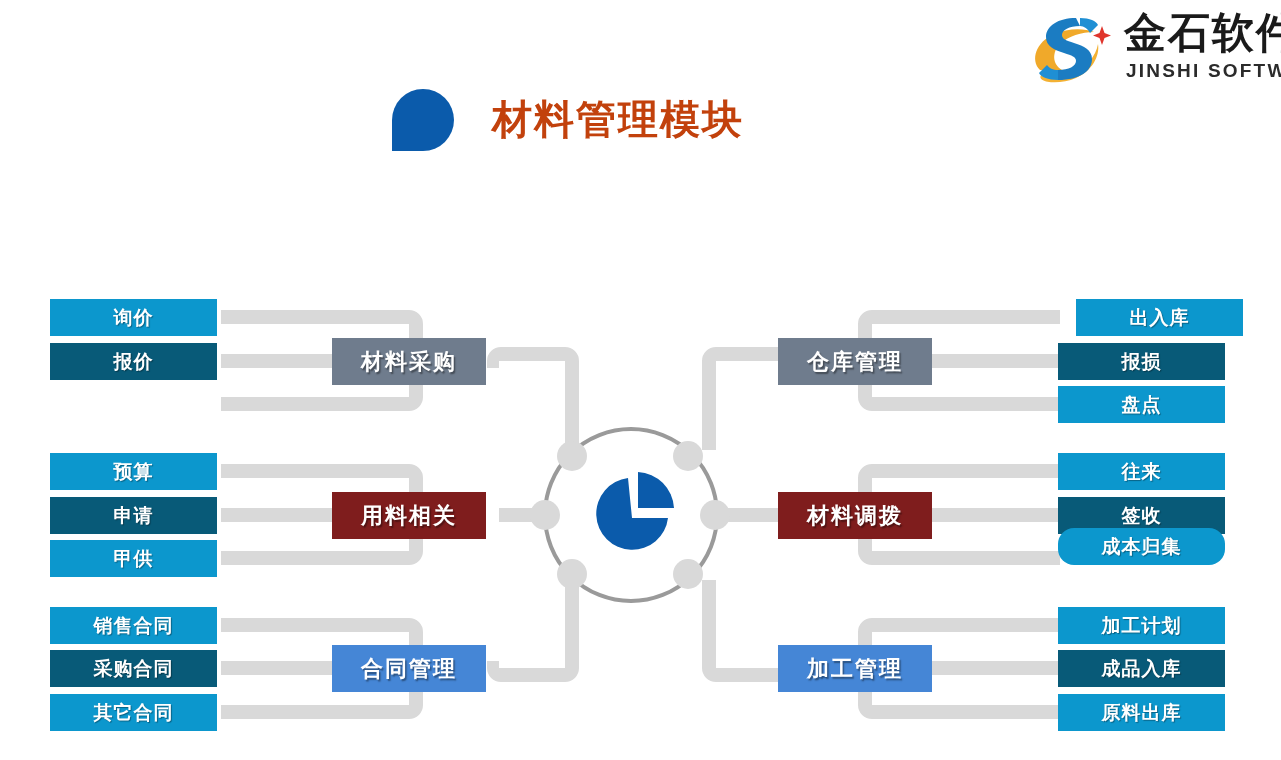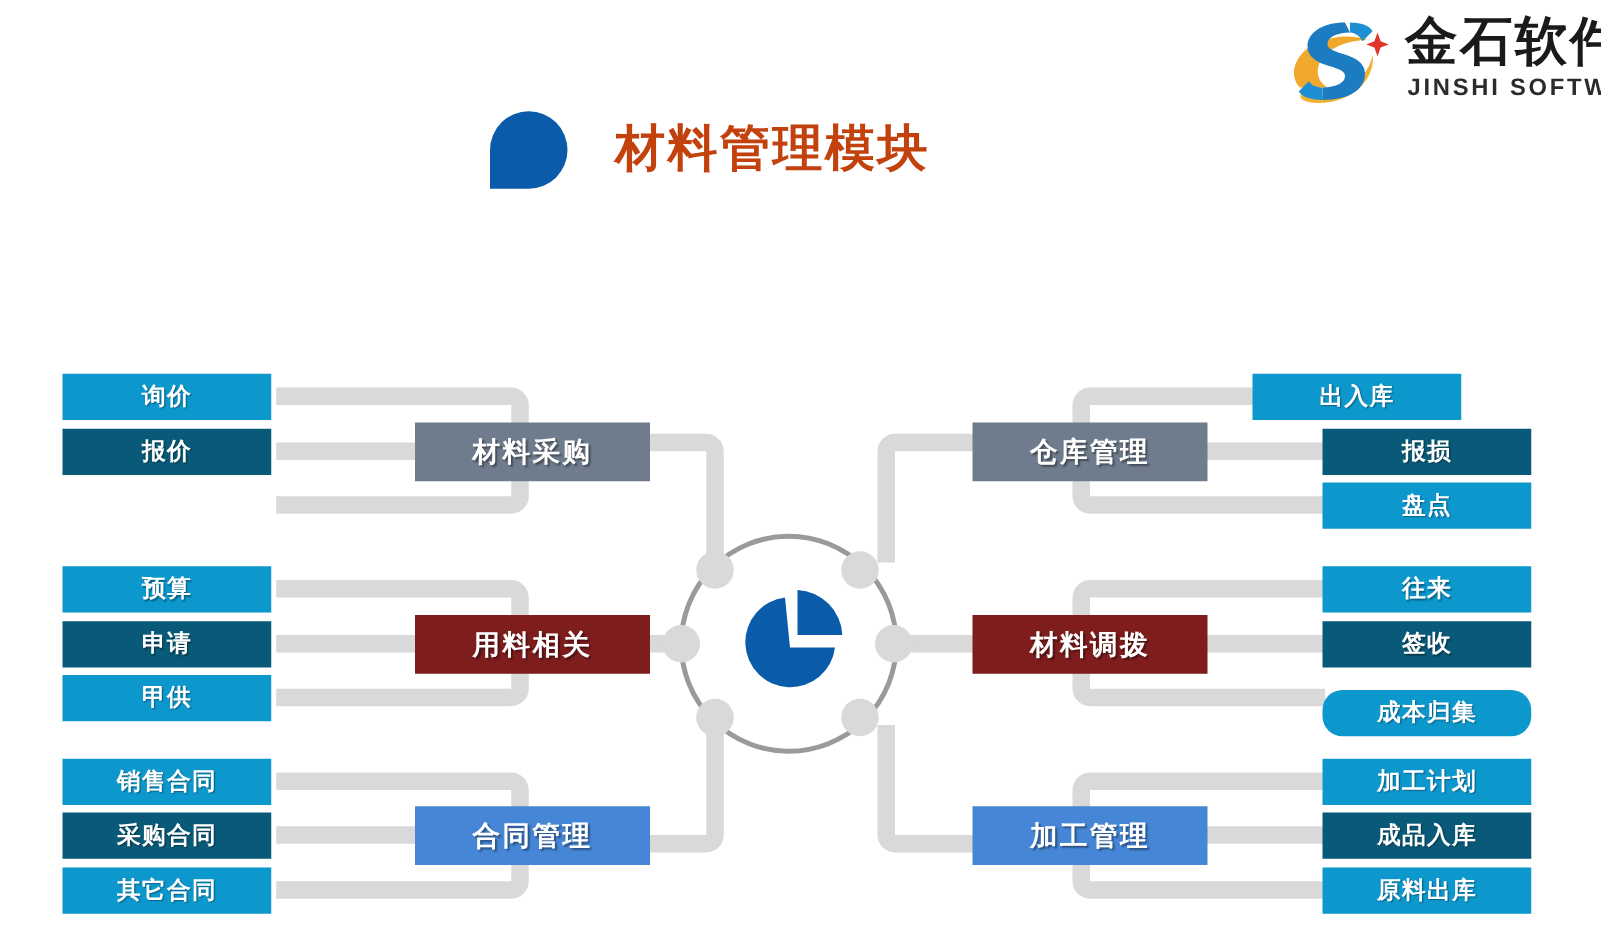--- a/index.html
+++ b/index.html
@@ -110,21 +110,21 @@
     letter-spacing: 1px;
     white-space: nowrap;
     text-shadow: 1px 1px 1px rgba(0,0,0,0.35);
   }
   .leaf.tone-light { background: #0C97CD; }
   .leaf.tone-dark  { background: #085A78; }
 
   
   .branch {
     position: absolute;
-    width: 188px;
+    width: 154px;
     height: 47px;
     line-height: 47px;
     text-align: center;
     color: #ffffff;
     font-size: 22px;
     font-weight: bold;
     letter-spacing: 2px;
     white-space: nowrap;
     text-shadow: 1.5px 1.5px 1.5px rgba(0,0,0,0.4);
   }
@@ -230,28 +230,28 @@
   <div class="leaf tone-light" style="left:50px;  top:453px;">预算</div>
   <div class="leaf tone-dark" style="left:50px;  top:497px;">申请</div>
   <div class="leaf tone-light" style="left:50px;  top:540px;">甲供</div>
   <div class="branch tone-blue" style="left:332px; top:492px;">用料相关</div>
 
   <div class="leaf tone-light" style="left:50px;  top:607px;">销售合同</div>
   <div class="leaf tone-dark" style="left:50px;  top:650px;">采购合同</div>
   <div class="leaf tone-light" style="left:50px;  top:694px;">其它合同</div>
   <div class="branch tone-blue2" style="left:332px; top:645px;">合同管理</div>
 
-  <div class="leaf tone-light" style="left:1002px; top:299px;">出入库</div>
+  <div class="leaf tone-light" style="left:1076px; top:299px;">出入库</div>
   <div class="leaf tone-dark" style="left:1058px; top:343px;">报损</div>
   <div class="leaf tone-light" style="left:1058px; top:386px;">盘点</div>
   <div class="branch tone-gray" style="left:778px; top:338px;">仓库管理</div>
 
   <div class="leaf tone-light" style="left:1058px; top:453px;">往来</div>
   <div class="leaf tone-dark" style="left:1058px; top:497px;">签收</div>
-  <div class="leaf tone-light" style="left:1058px; top:552px;border-radius:16px;">成本归集</div>
+  <div class="leaf tone-light" style="left:1058px; top:528px;border-radius:16px;">成本归集</div>
   <div class="branch tone-blue" style="left:778px; top:492px;">材料调拨</div>
 
   <div class="leaf tone-light" style="left:1058px; top:607px;">加工计划</div>
   <div class="leaf tone-dark" style="left:1058px; top:650px;">成品入库</div>
   <div class="leaf tone-light" style="left:1058px; top:694px;">原料出库</div>
   <div class="branch tone-blue2" style="left:778px; top:645px;">加工管理</div>
 
   <div id="center-hub">
     <div class="ring"></div>
     <div class="hub-dot" style="left:14px;  top:14px;"></div>

